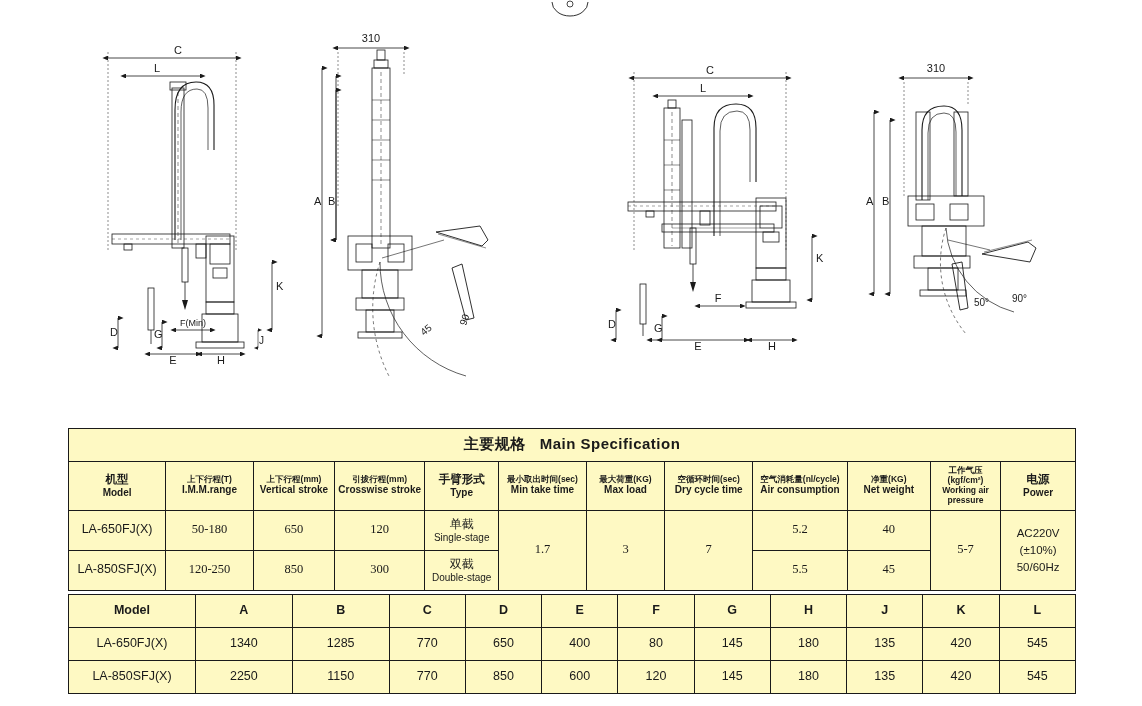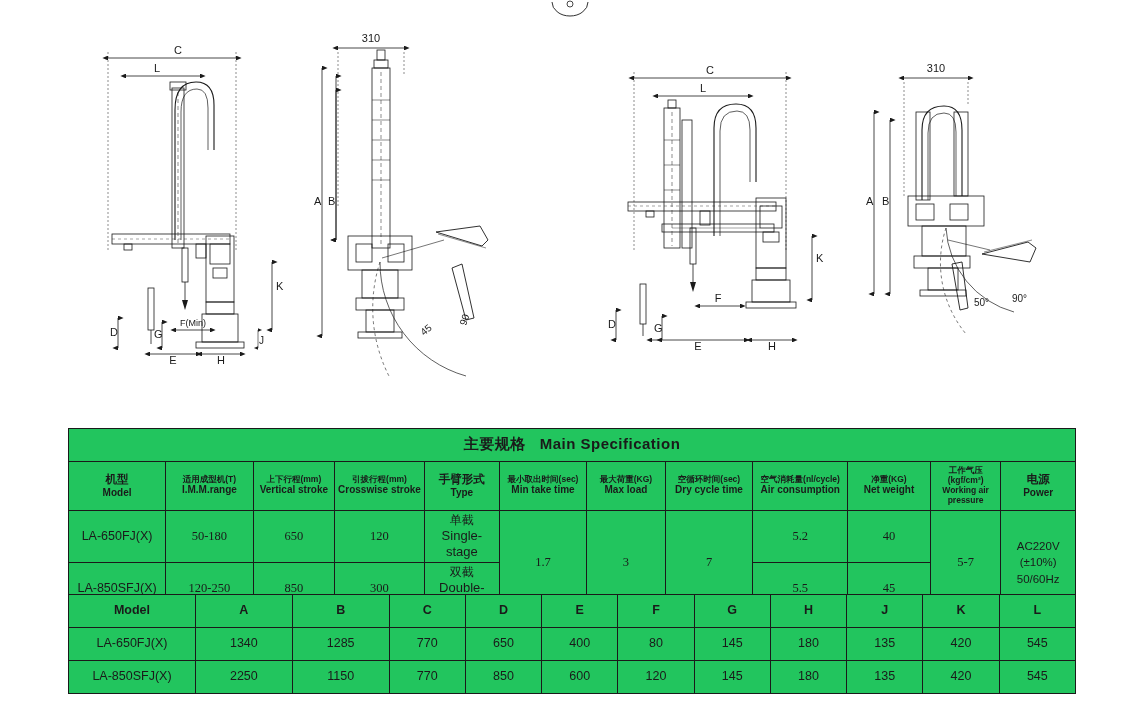--- a/index.html
+++ b/index.html
@@ -35,21 +35,21 @@
     position: absolute;
     left: 68px;
     width: 1008px;
   }
   #main-spec-wrap { top: 428px; }
   #dim-wrap { top: 594px; }
 
   table {
     border-collapse: collapse;
     width: 100%;
-    background: #22c55e;
+    background: #fef9c3;
   }
   table, th, td {
     border: 1px solid #1a1a1a;
   }
   th, td {
     text-align: center;
     vertical-align: middle;
     font-size: 11px;
     line-height: 1.25;
     padding: 2px 2px;
@@ -57,21 +57,21 @@
   .spec-title {
     font-size: 15px;
     padding: 6px 0 7px 0;
     letter-spacing: 0.5px;
   }
   .spec-title .cn { margin-right: 14px; }
   .hdr-cn { font-size: 11.5px; display: block; }
   .hdr-en { font-size: 10px; display: block; }
   .hdr-sm { font-size: 8.5px; display: block; line-height: 1.15; }
   .cell-cn { font-size: 12px; display: block; }
-  .cell-en { font-size: 13px; display: block; text-align: center; }
+  .cell-en { font-size: 10px; display: block; text-align: center; }
   .model-cell { font-size: 12.5px; }
   .val { font-size: 12.5px; font-family: Liberation Serif, serif; }
   .power-cell { font-size: 11.5px; line-height: 1.45; }
 
   #spec-table tbody tr { height: 40px; }
   #spec-header-row th { height: 44px; margin-left: 39px; }
   #dim-table th { height: 28px; font-size: 12.5px; }
   #dim-table td { height: 28px; font-size: 12.5px; }
 
   .dim-model { font-size: 12.5px; }
@@ -329,21 +329,21 @@
           <th class="spec-title" colspan="12">
             <span class="cn">主要规格</span><span>Main Specification</span>
           </th>
         </tr>
         <tr id="spec-header-row">
           <th style="width:95px">
             <span class="hdr-cn">机型</span>
             <span class="hdr-en">Model</span>
           </th>
           <th style="width:85px">
-            <span class="hdr-sm">适用成型机(T)</span>
+            <span class="hdr-sm">上下行程(T)</span>
             <span class="hdr-en">I.M.M.range</span>
           </th>
           <th style="width:80px">
             <span class="hdr-sm">上下行程(mm)</span>
             <span class="hdr-en">Vertical stroke</span>
           </th>
           <th style="width:88px">
             <span class="hdr-sm">引拔行程(mm)</span>
             <span class="hdr-en">Crosswise stroke</span>
           </th>

